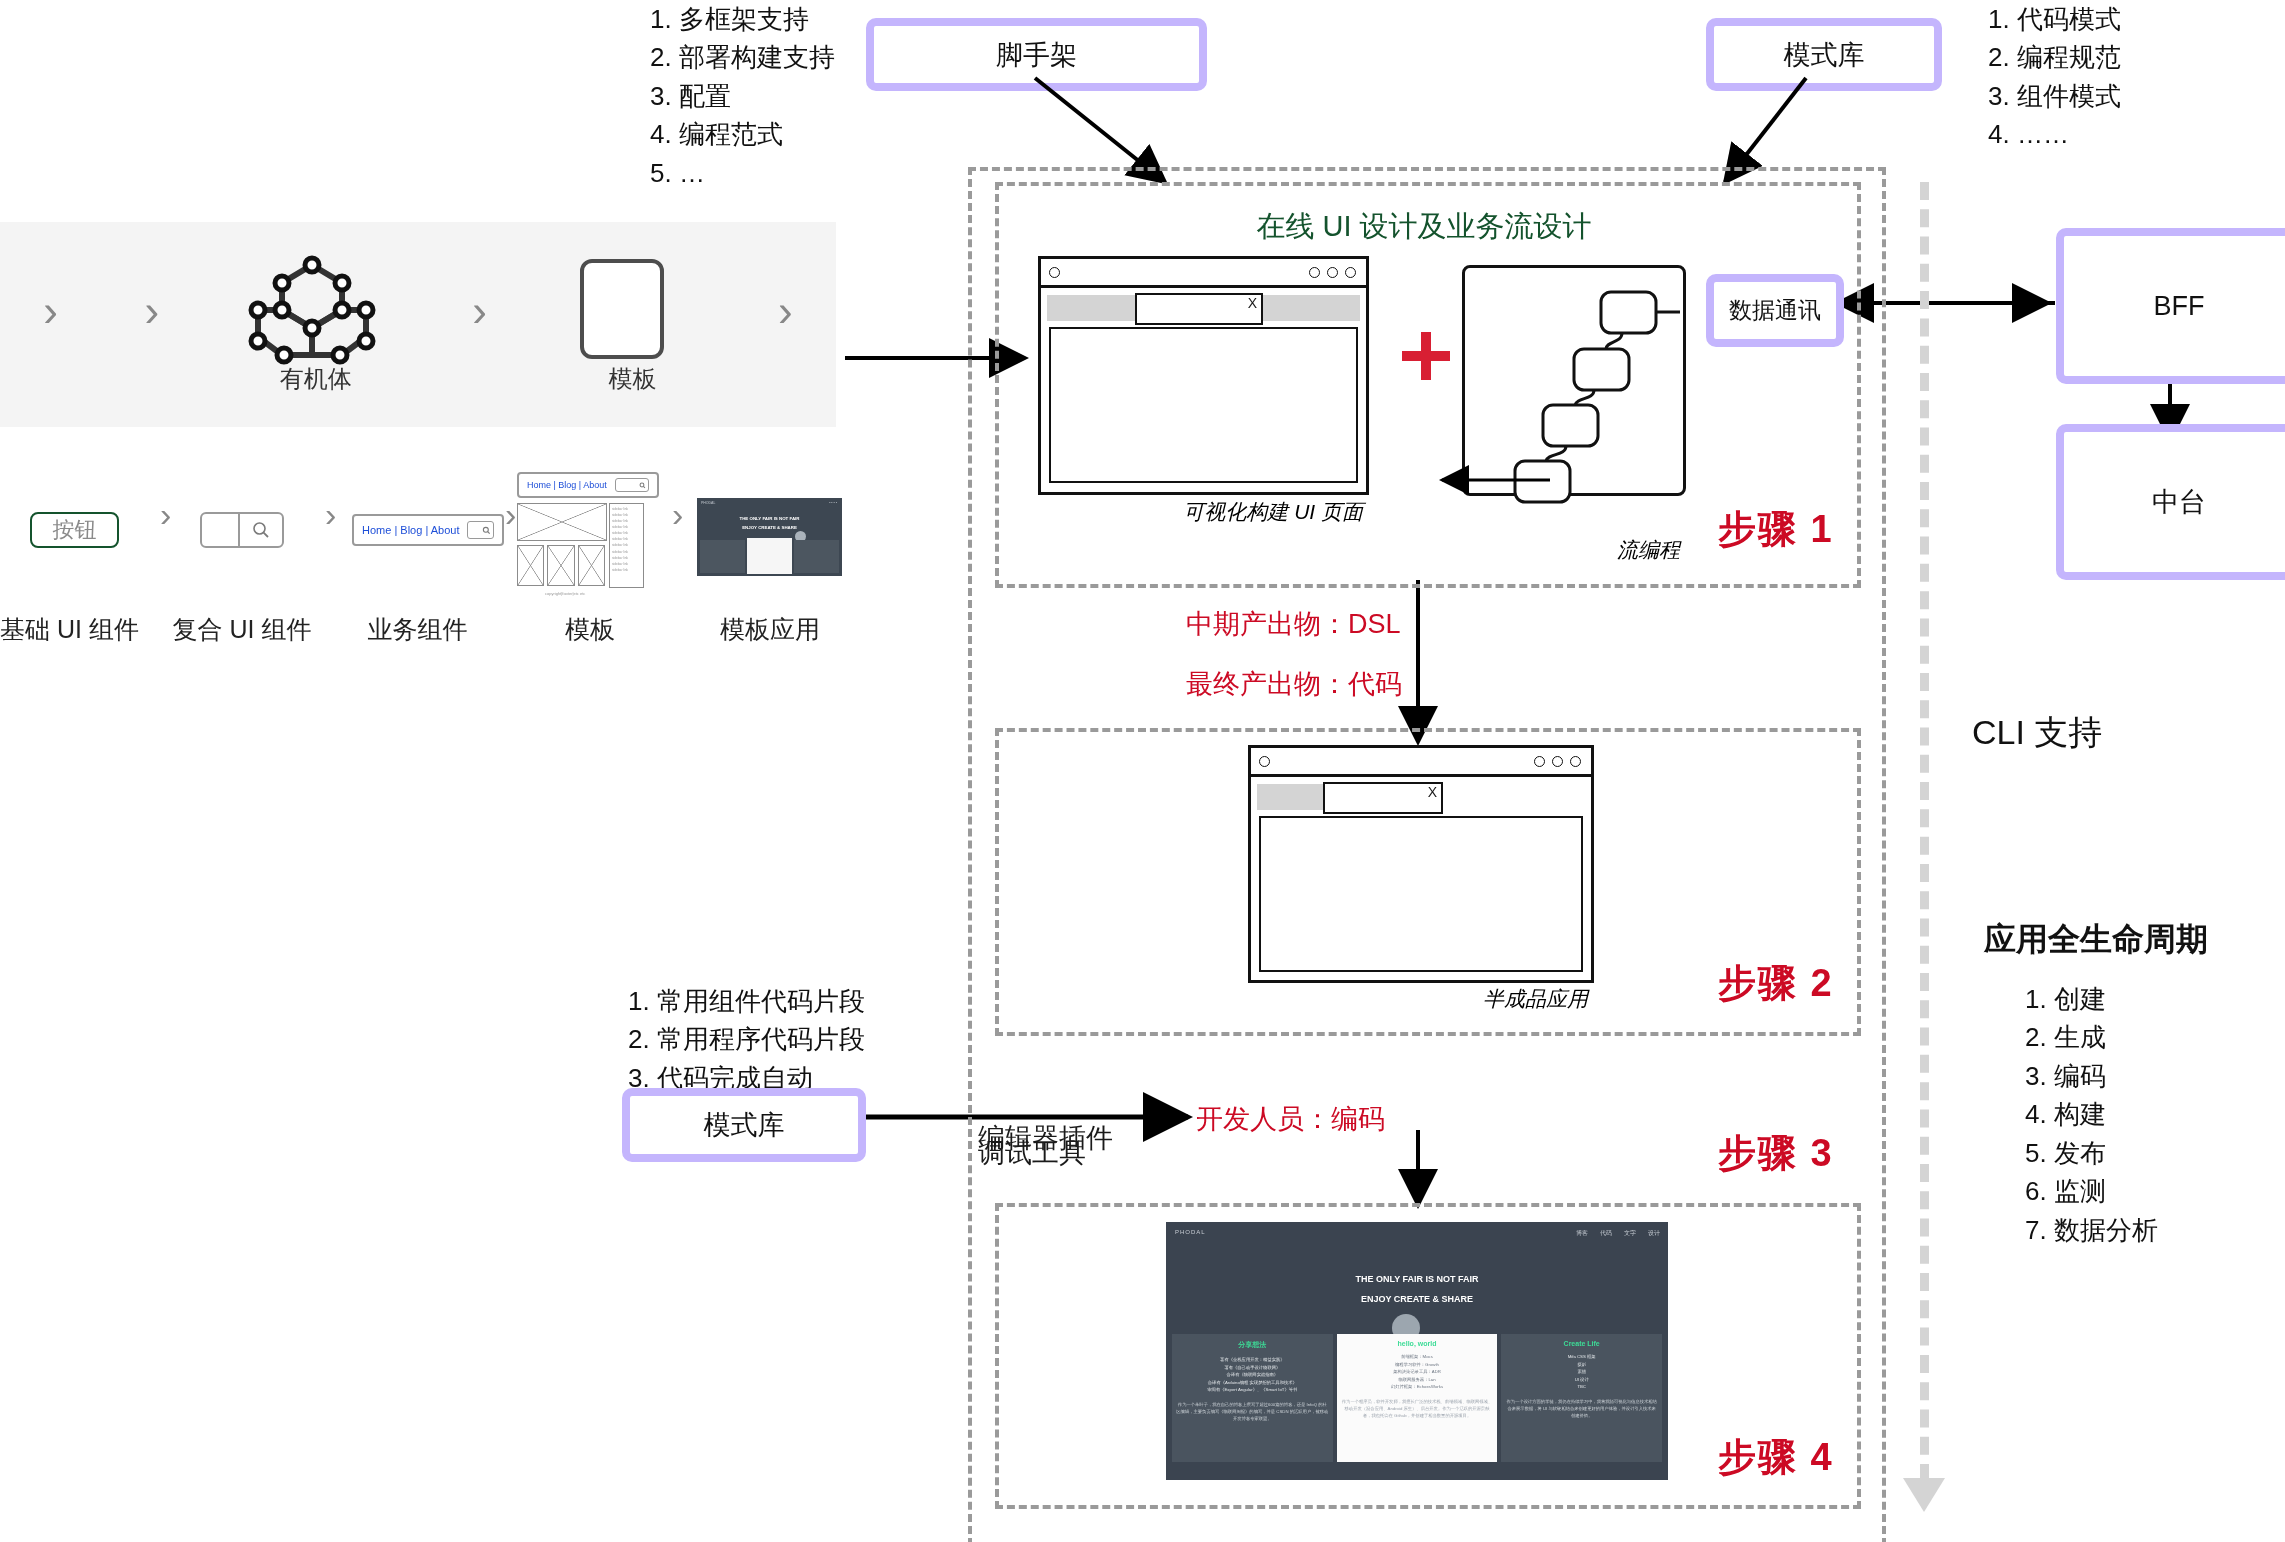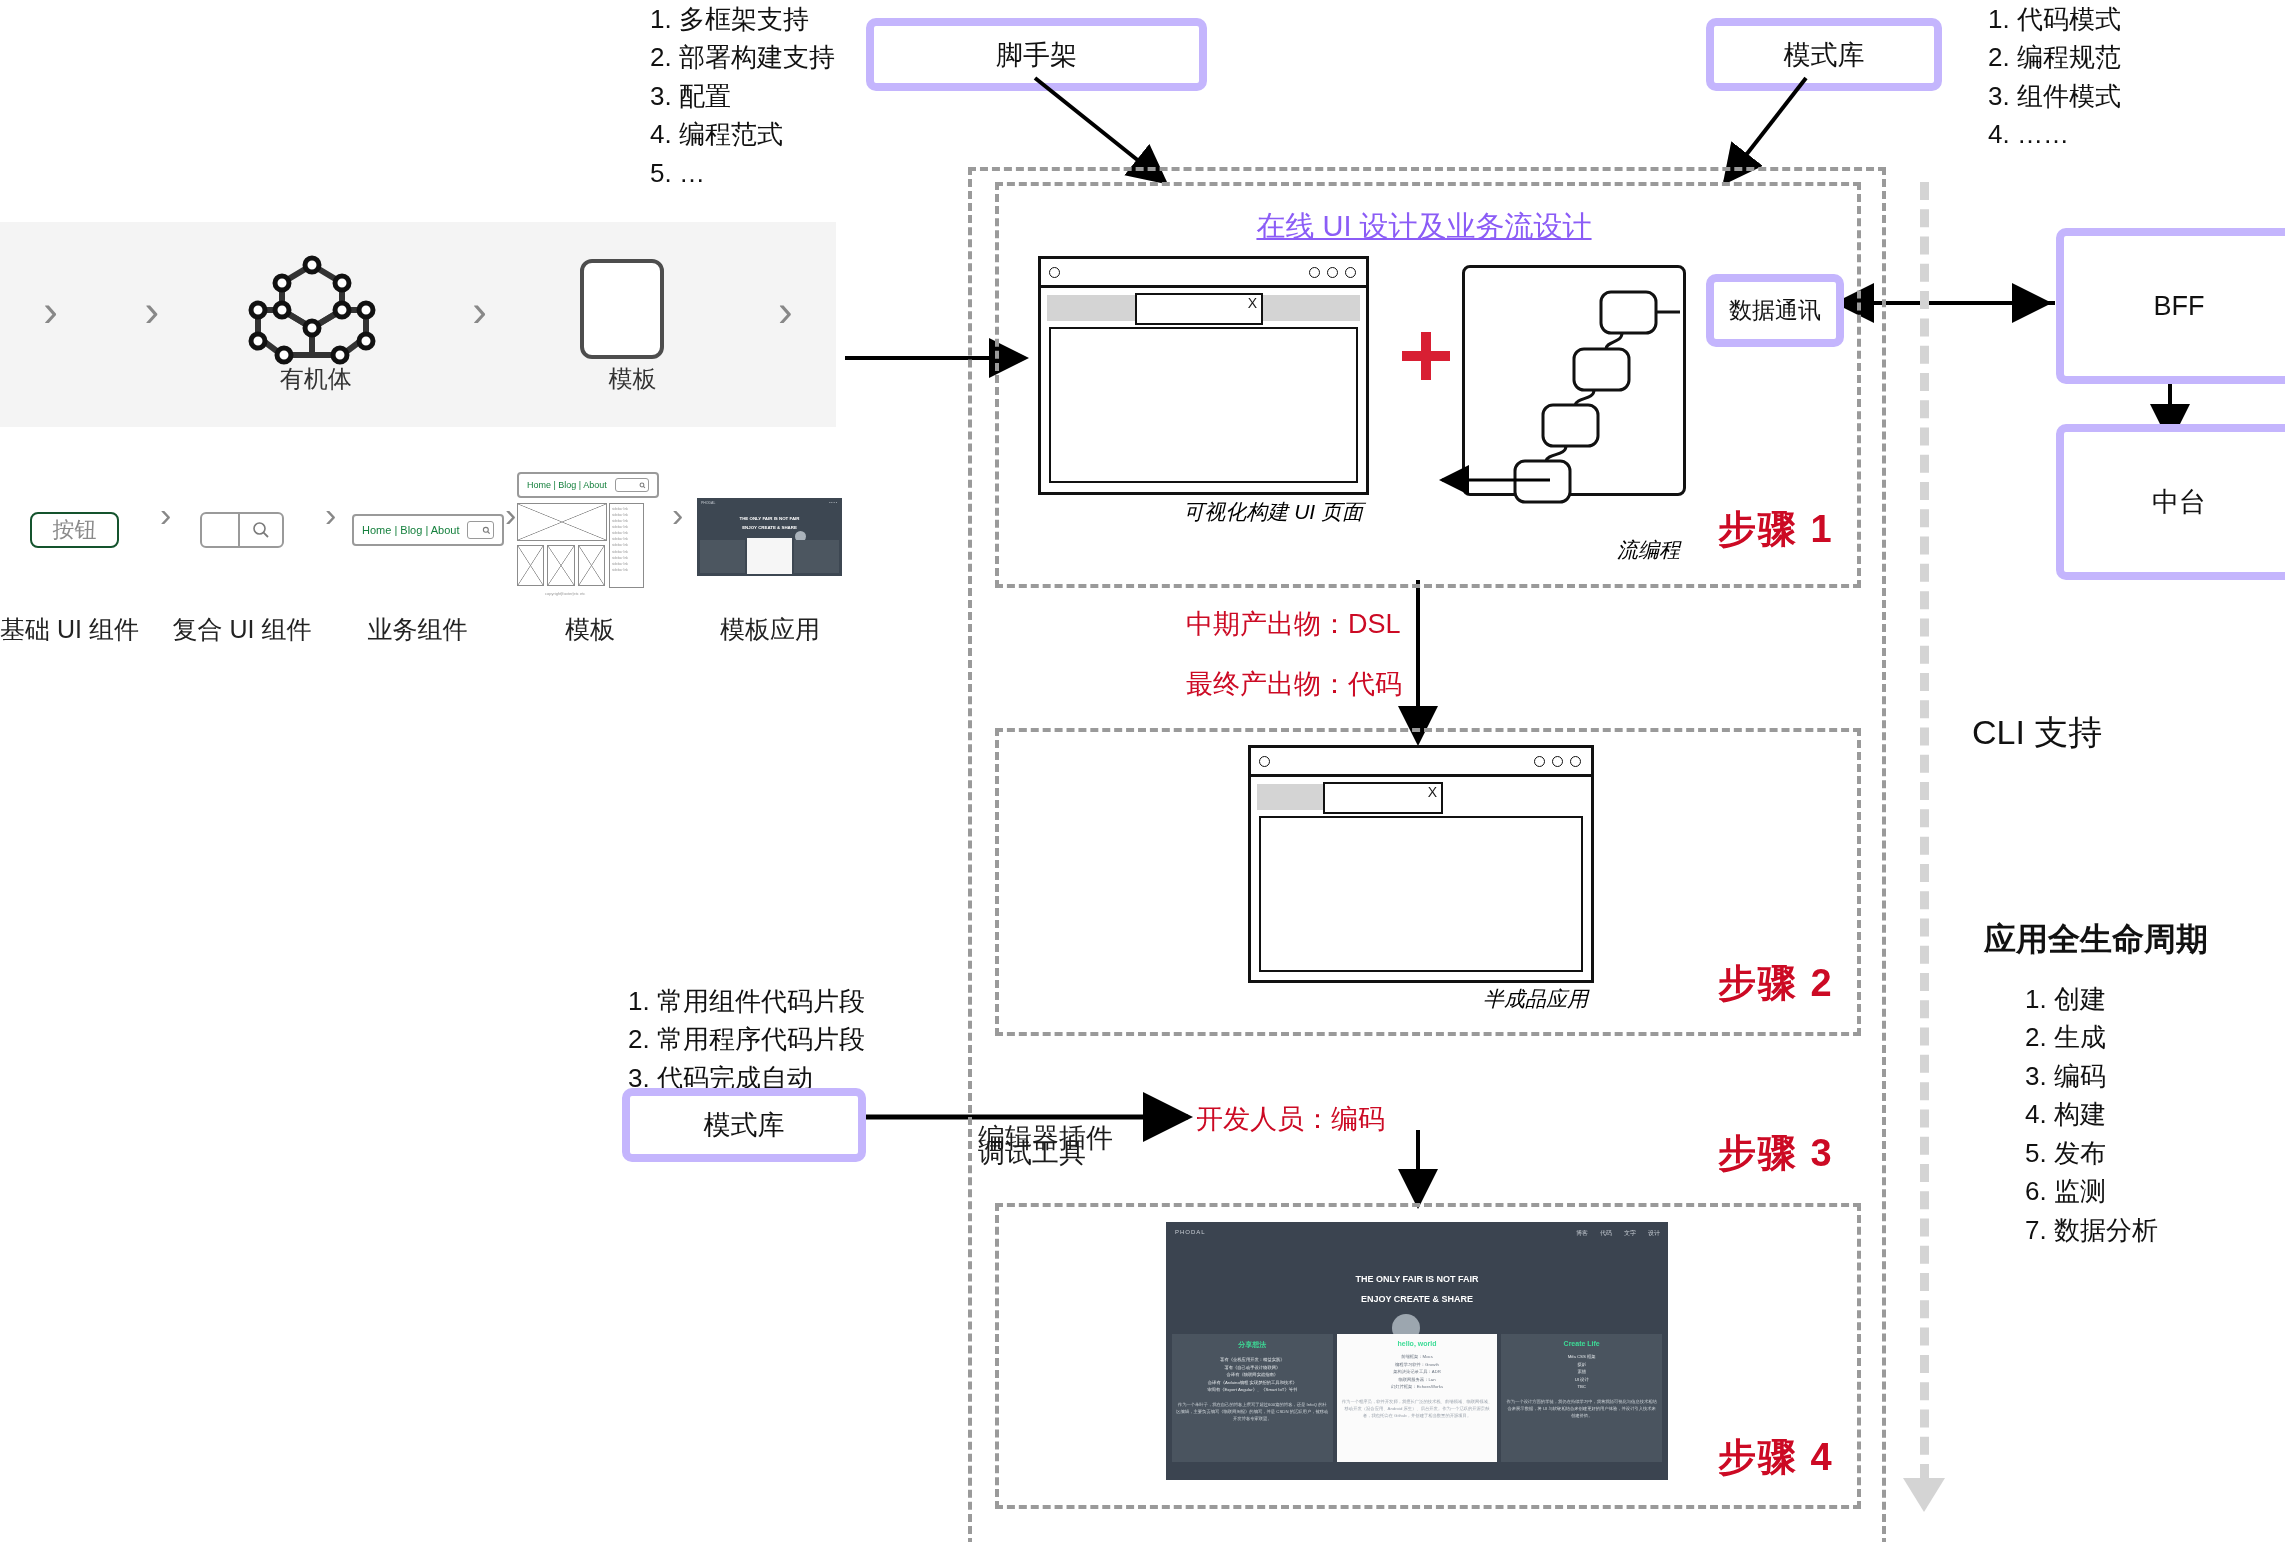--- a/index.html
+++ b/index.html
@@ -14,41 +14,41 @@
     display:flex;align-items:center;justify-content:center;
     font-size:27px;color:#111;
   }
   .olist{font-size:26px;line-height:1.48;color:#111;}
   .olist div{white-space:nowrap;}
   .dashbox{
     border:4px dashed #9a9a9a;background:transparent;
   }
   .stepLabel{font-size:38px;font-weight:700;color:#cc0a24;letter-spacing:2px;}
   .caption{font-size:21px;color:#000000;text-align:right;font-style:italic;}
-  .title-cn{font-size:29px;color:#8b5cf6;text-decoration:underline;}
+  .title-cn{font-size:29px;color:#14532d;}
   svg{display:block;overflow:visible;}
 
   
   .atomstrip{background:#f4f4f4;}
   .atomlabel{font-size:24px;color:#333;text-align:center;}
   .chev{color:#888;font-size:44px;font-weight:300;}
 
   
   .crow-label{font-size:25px;color:#222;text-align:center;white-space:nowrap;}
 
   .btnghost{
     border:2px solid #14532d;border-radius:8px;color:#8a8a8a;
     font-size:22px;display:flex;align-items:center;justify-content:center;background:#fff;
   }
   .searchbox{border:2px solid #9a9a9a;border-radius:6px;display:flex;background:#fff;}
   .searchbox .sfield{flex:1;}
   .searchbox .sbtn{width:42px;border-left:2px solid #9a9a9a;display:flex;align-items:center;justify-content:center;}
 
   .navbar{border:2px solid #9a9a9a;border-radius:4px;display:flex;align-items:center;
-    padding:0 8px;font-size:12px;color:#15803d;background:#fff;gap:8px;}
+    padding:0 8px;font-size:12px;color:#1d4ed8;background:#fff;gap:8px;}
   .navbar .nsearch{border:1px solid #9a9a9a;border-radius:3px;height:16px;flex:1;display:flex;justify-content:flex-end;align-items:center;padding-right:2px;}
 
   .wire{border:1.5px solid #8c8c8c;background:#fff;}
   .xbox{position:relative;border:1.5px solid #8c8c8c;background:#fff;}
   .xbox:before,.xbox:after{
     content:"";position:absolute;left:0;top:0;width:100%;height:100%;
     background:linear-gradient(to top right,transparent calc(50% - 0.7px),#8c8c8c 50%,transparent calc(50% + 0.7px));
   }
   .xbox:after{background:linear-gradient(to bottom right,transparent calc(50% - 0.7px),#8c8c8c 50%,transparent calc(50% + 0.7px));}
 

